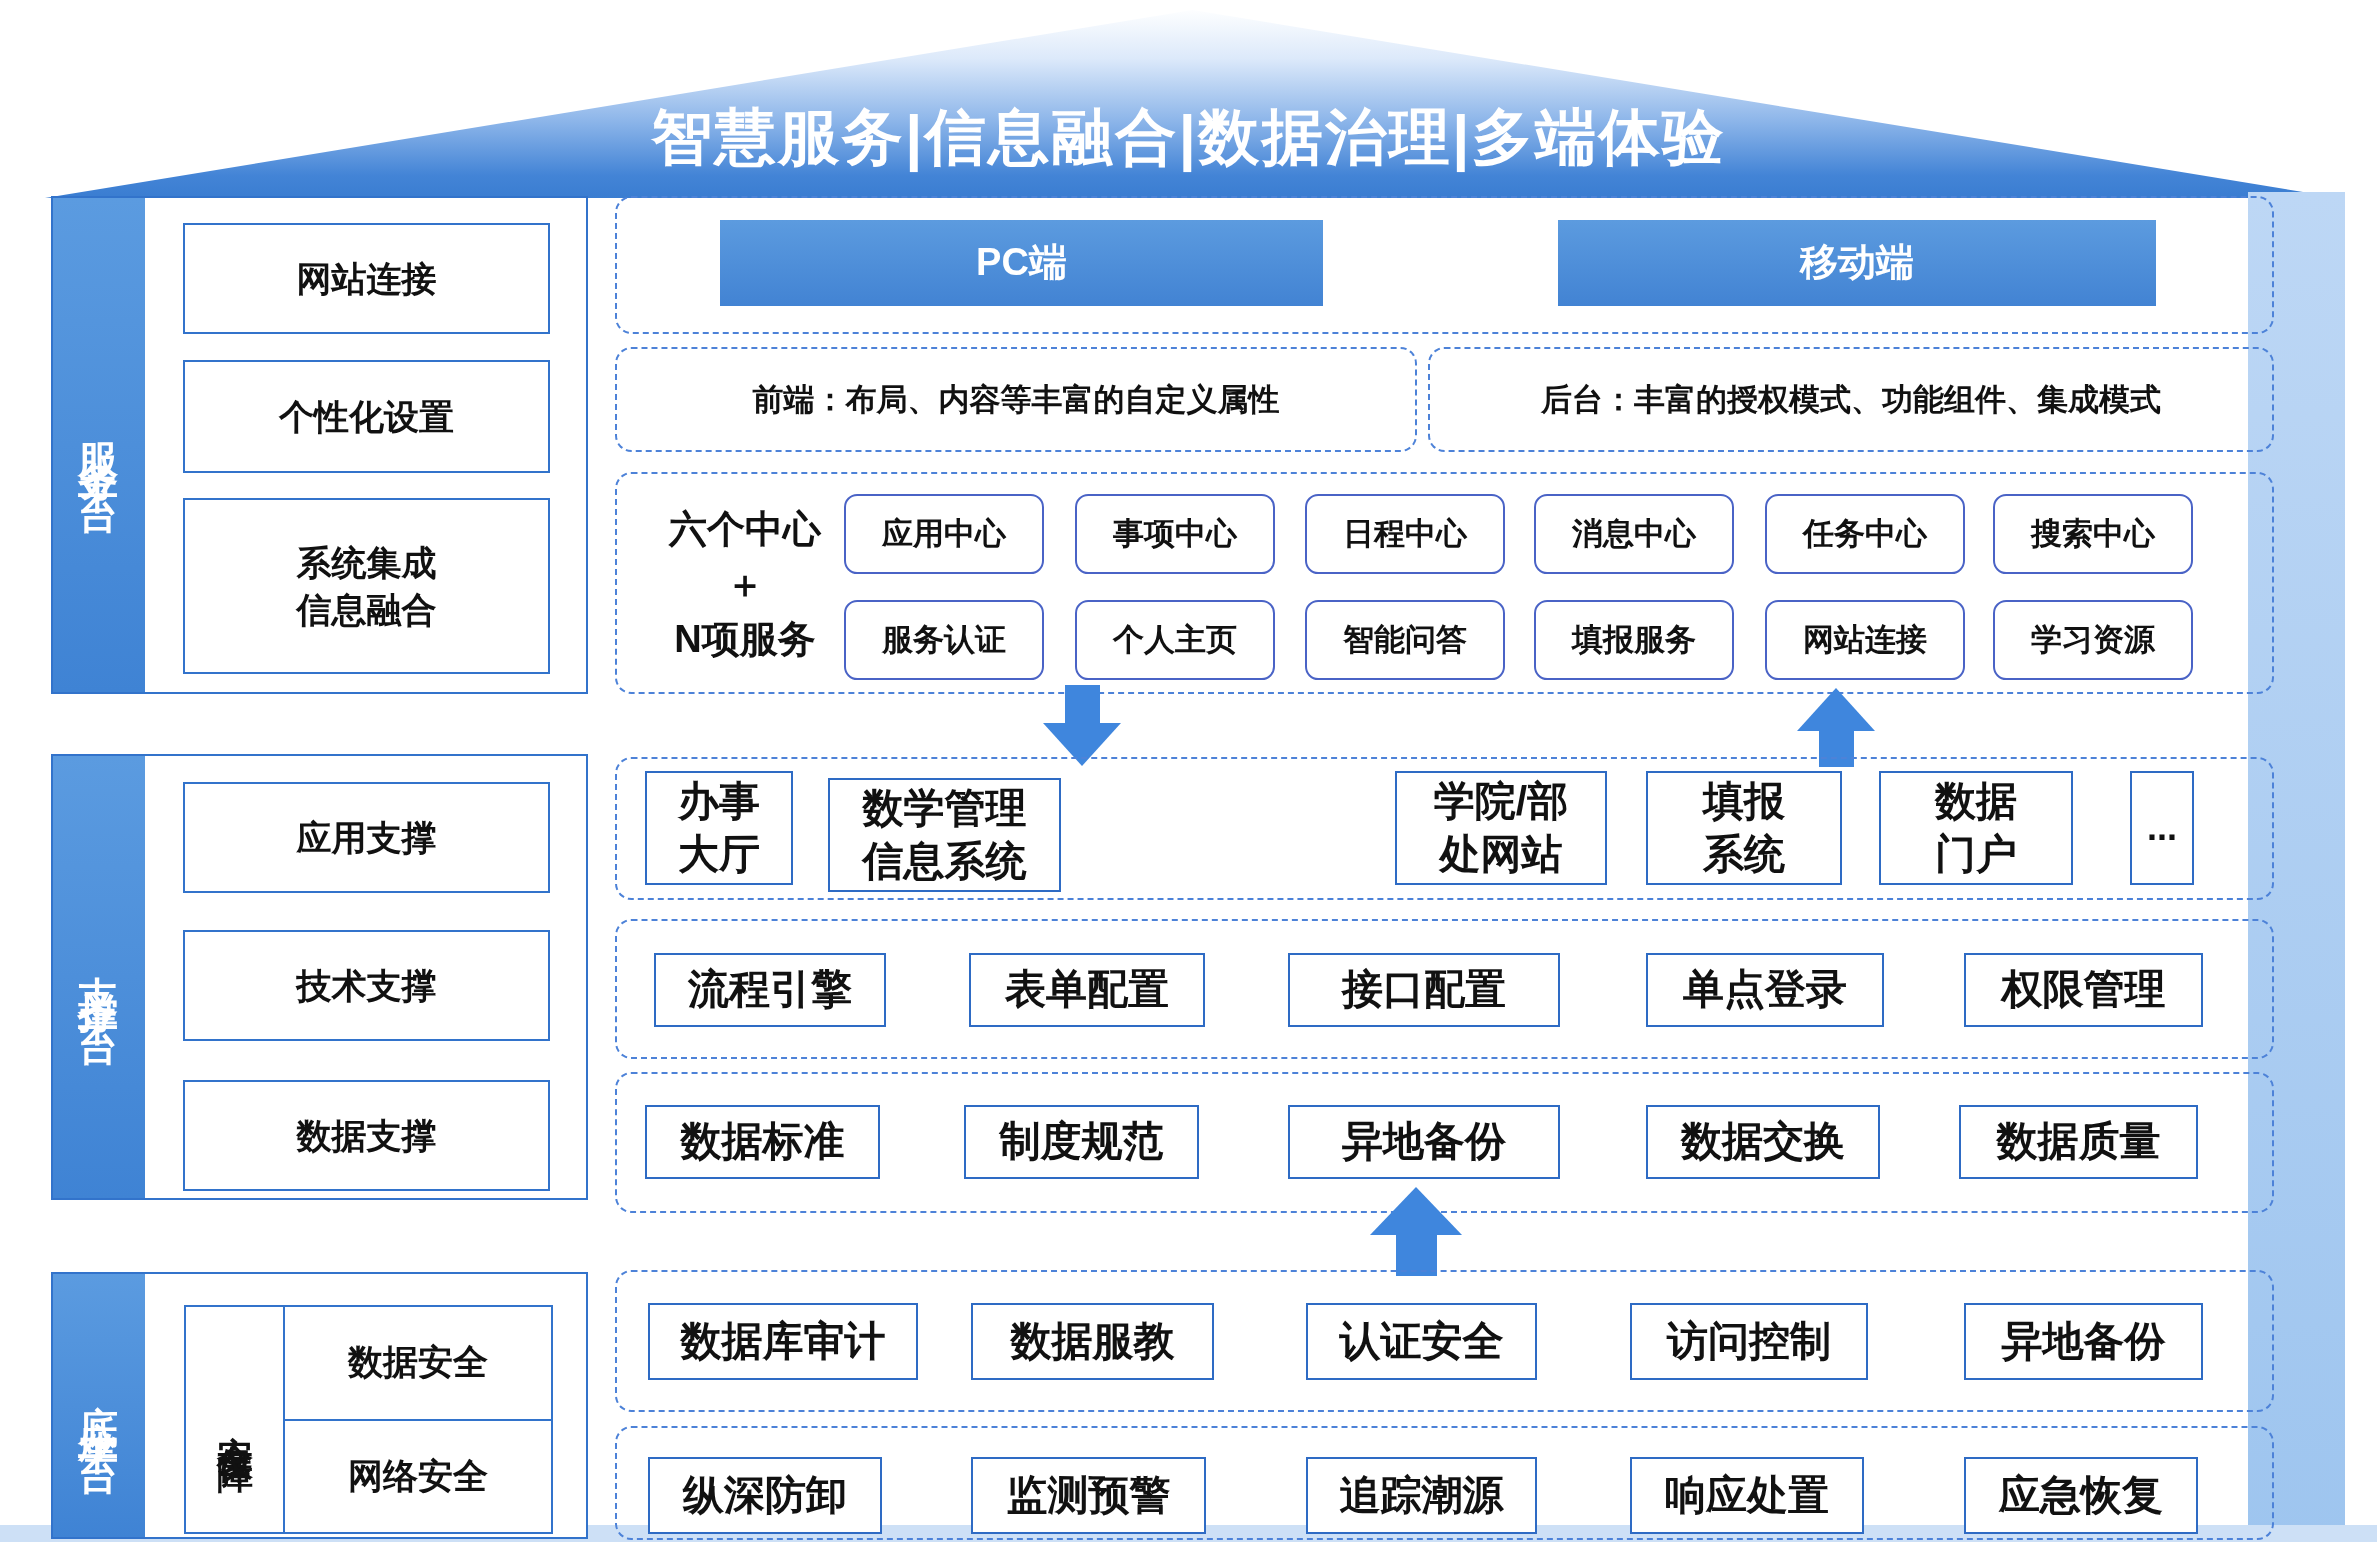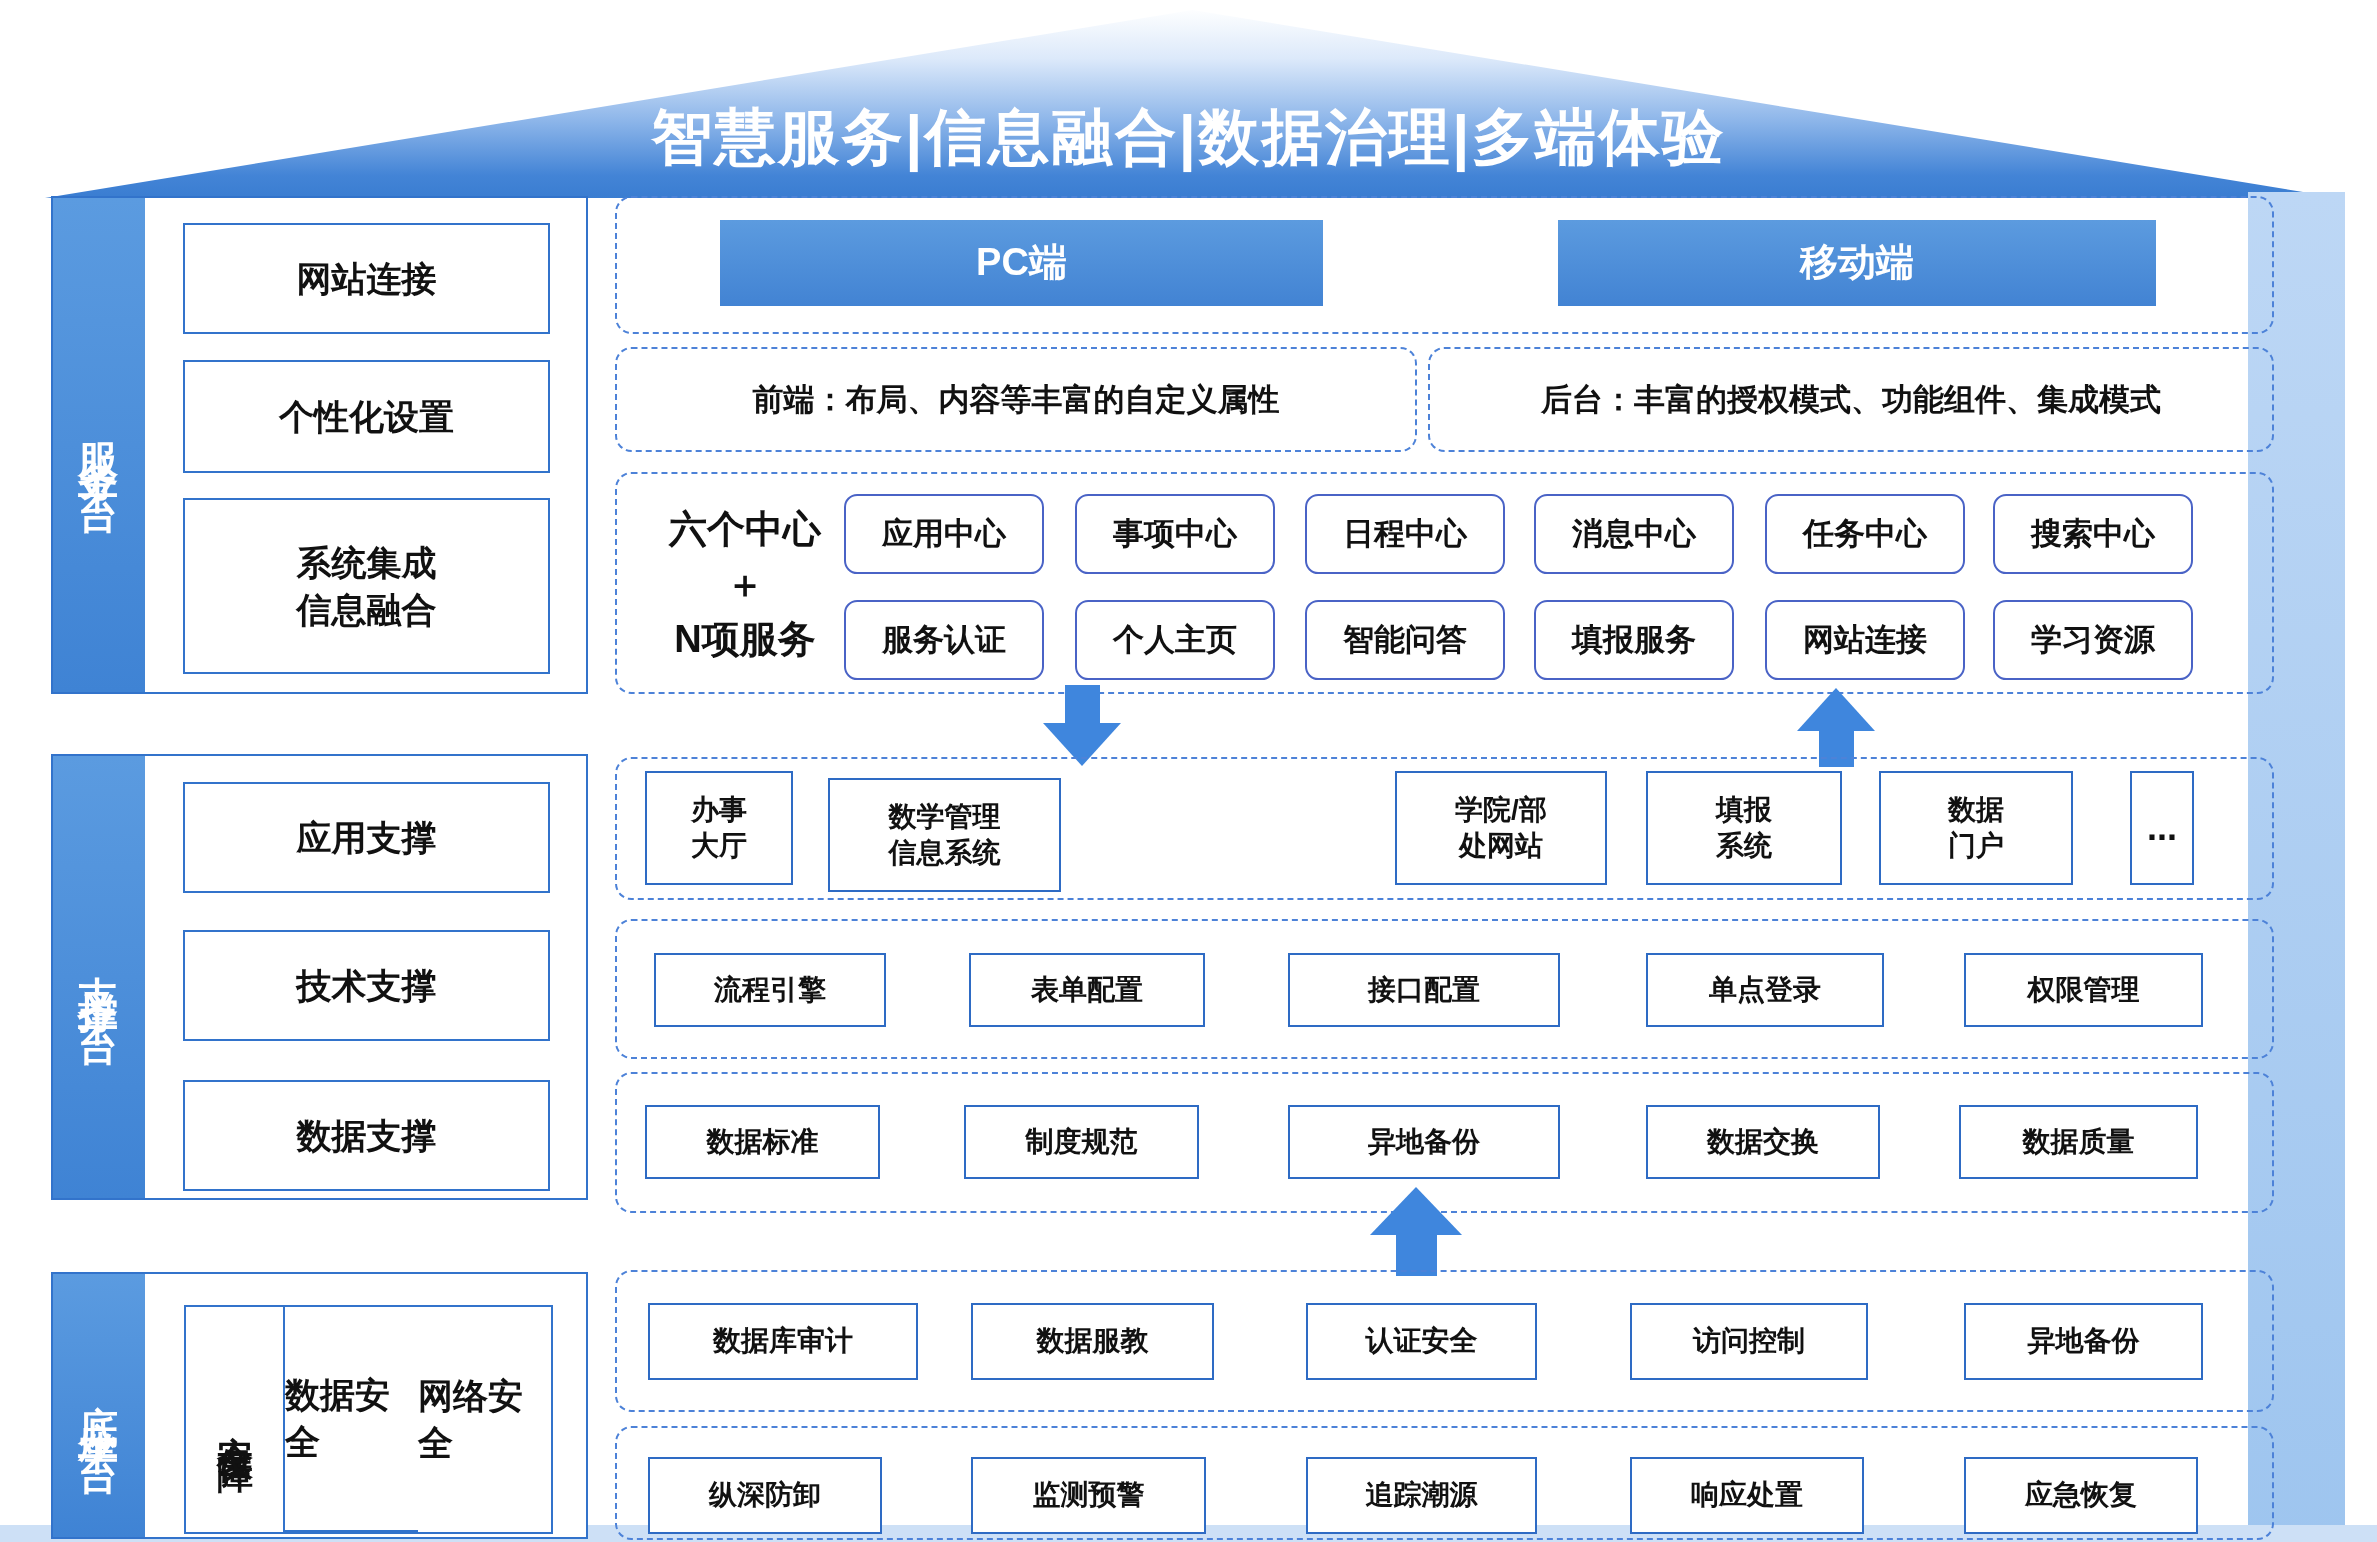--- a/index.html
+++ b/index.html
@@ -23,39 +23,39 @@
          color:#ffffff;letter-spacing:16.5px;}
   .sec-body{flex:1;position:relative;background:#fff;}
   .sec-item{position:absolute;left:38px;right:36px;border:2.5px solid #3273cb;background:#fff;
          display:flex;align-items:center;justify-content:center;text-align:center;
          font-size:35px;font-weight:bold;white-space:pre-line;line-height:1.35;}
   
   .sec-group{position:absolute;left:39px;top:31px;width:365px;height:225px;border:2.5px solid #3273cb;
          display:flex;background:#fff;}
   .sec-group-label{width:97px;border-right:2.5px solid #3273cb;display:flex;align-items:center;justify-content:center;}
   .sec-group-label span{writing-mode:vertical-rl;text-orientation:upright;font-size:36px;font-weight:bold;letter-spacing:6.6px;}
-  .sec-group-cells{flex:1;display:flex;flex-direction:row;}
+  .sec-group-cells{flex:1;display:flex;flex-direction:column;}
   .sec-group-cell{flex:1;display:flex;align-items:center;justify-content:center;font-size:35px;font-weight:bold;}
   .sec-group-cell:first-child{border-bottom:2.5px solid #3273cb;}
   
   .dashed{position:absolute;border:2.5px dashed #4d82d8;border-radius:16.5px;background:transparent;}
   
   .terminal{position:absolute;background:linear-gradient(to bottom,#5c9bdf,#4283d3);color:#fff;
          font-size:38px;font-weight:bold;display:flex;align-items:center;justify-content:center;}
   
   .note{display:flex;align-items:center;justify-content:center;font-size:31px;font-weight:bold;}
   
   .centers-label{position:absolute;left:29px;top:28px;width:198px;text-align:center;
          font-size:38px;font-weight:bold;line-height:1.45;}
   .center-chip{position:absolute;width:196px;height:76px;border:2.5px solid #4a63c6;border-radius:13.2px;
          background:#fff;display:flex;align-items:center;justify-content:center;
          font-size:31px;font-weight:bold;}
   
   .chip{position:absolute;border:2.5px solid #2e6bc4;background:#fff;display:flex;align-items:center;
-         justify-content:center;text-align:center;font-size:28px;font-weight:bold;
+         justify-content:center;text-align:center;font-size:41px;font-weight:bold;
          white-space:pre-line;line-height:1.3;}
   
   .arr{position:absolute;display:flex;flex-direction:column;align-items:center;}
   .arr .stem{width:35px;background:#3f86dd;}
   .arr .head-down{width:0;height:0;border-left:39px solid transparent;border-right:39px solid transparent;
          border-top:43px solid #3f86dd;}
   .arr .head-up{width:0;height:0;border-left:39px solid transparent;border-right:39px solid transparent;
          border-bottom:43px solid #3f86dd;}
   .arr-big .stem{width:41px;}
   .arr-big .head-up{border-left:46px solid transparent;border-right:46px solid transparent;

